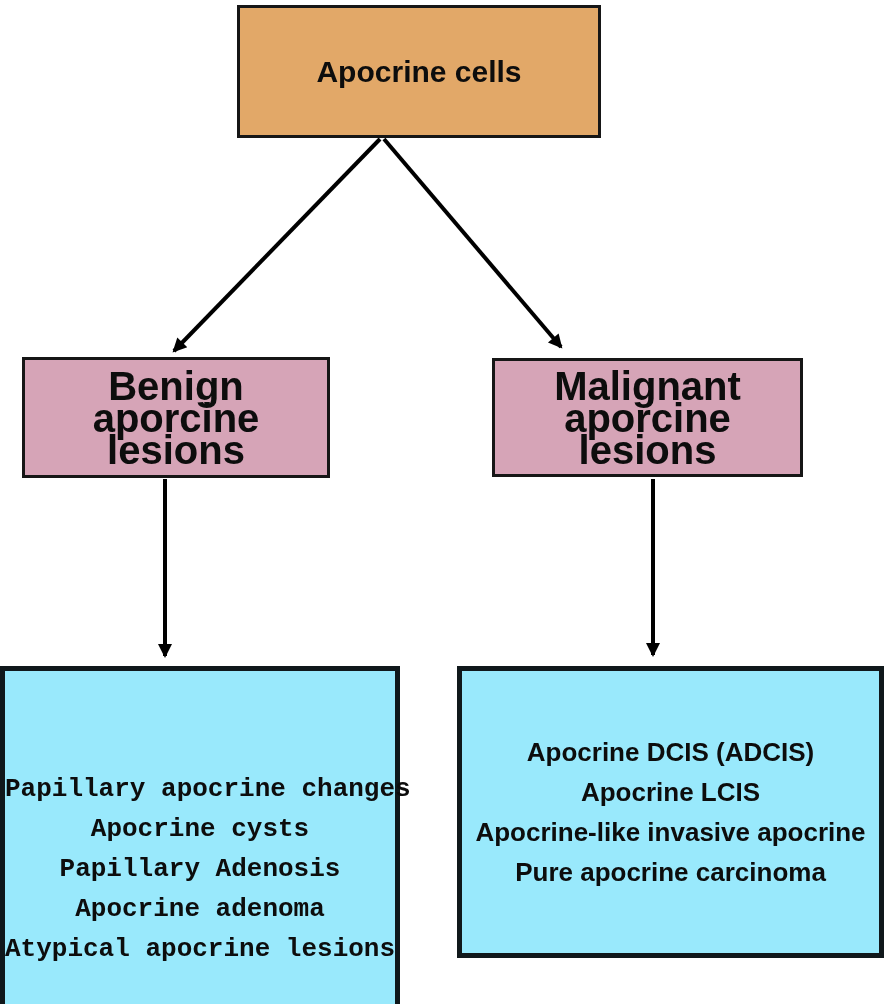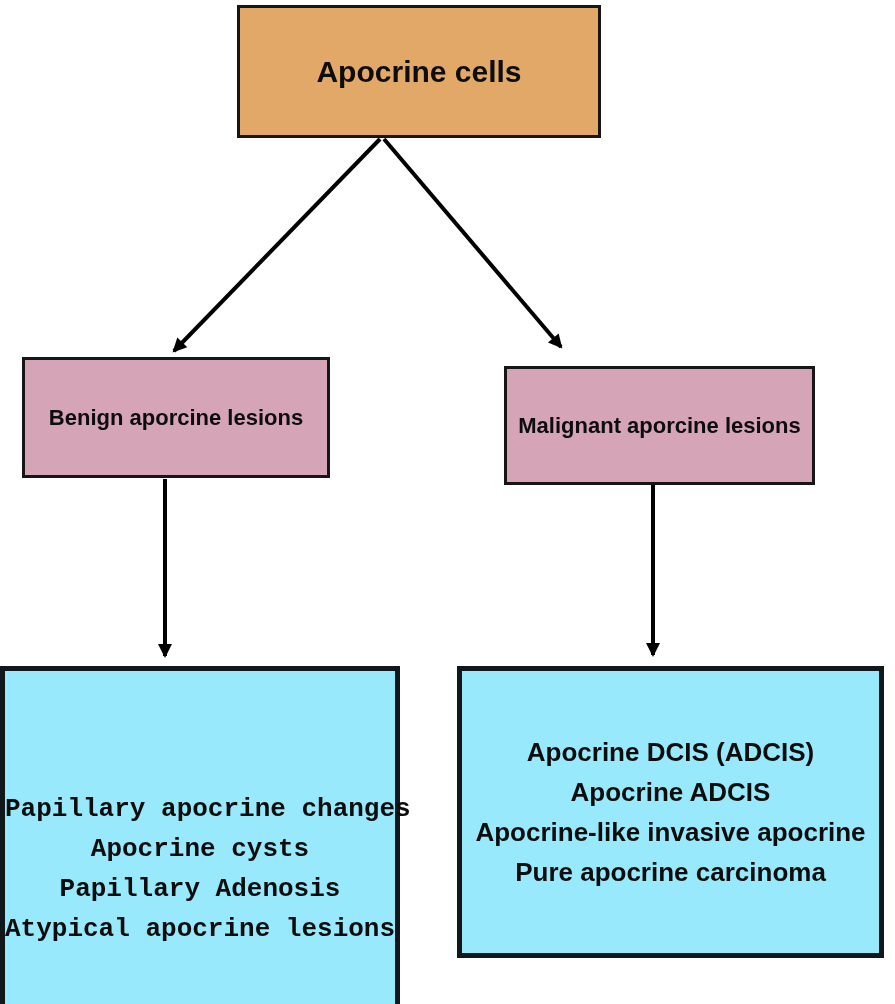--- a/index.html
+++ b/index.html
@@ -35,30 +35,30 @@
   .node-root {
     left: 237px; top: 5px;
     width: 364px; height: 133px;
     background: #e2a868;
     border: 3px solid #161616;
     font-size: 30px;
   }
   .node-branch {
     background: #d6a4b7;
     border: 3px solid #161616;
-    font-size: 22px;
-    line-height: 44px;
+    font-size: 40px;
+    line-height: 32px;
   }
   .node-benign {
     left: 22px; top: 357px;
     width: 308px; height: 121px;
   }
   .node-malignant {
-    left: 504px; top: 358px;
-    width: 311px; height: 119px; margin-top: 8px;
+    left: 492px; top: 358px;
+    width: 311px; height: 119px;
   }
   .node-leaf {
     background: #99e9fc;
     border: 5px solid #10181b;
     font-size: 26px;
   }
   .node-benign-list {
     left: 0; top: 666px;
     width: 400px; height: 405px; font-family: Liberation Mono, monospace;
   }
@@ -106,26 +106,27 @@
 
   <div class="box node-branch node-malignant">
     <div class="branch-label">Malignant aporcine lesions</div>
   </div>
 
   <div class="box node-leaf node-benign-list">
     <div class="leaf-lines">
       <span class="leaf-line">Papillary apocrine changes</span>
       <span class="leaf-line">Apocrine cysts</span>
       <span class="leaf-line">Papillary Adenosis</span>
+      <span class="leaf-line">Apocrine adenoma</span>
       <span class="leaf-line">Atypical apocrine lesions</span>
     </div>
   </div>
 
   <div class="box node-leaf node-malignant-list">
     <div class="leaf-lines">
       <span class="leaf-line">Apocrine DCIS (ADCIS)</span>
-      <span class="leaf-line">Apocrine ADCIS</span>
+      <span class="leaf-line">Apocrine LCIS</span>
       <span class="leaf-line">Apocrine-like invasive apocrine</span>
       <span class="leaf-line">Pure apocrine carcinoma</span>
     </div>
   </div>
 
 </div>
 
 </body></html>

